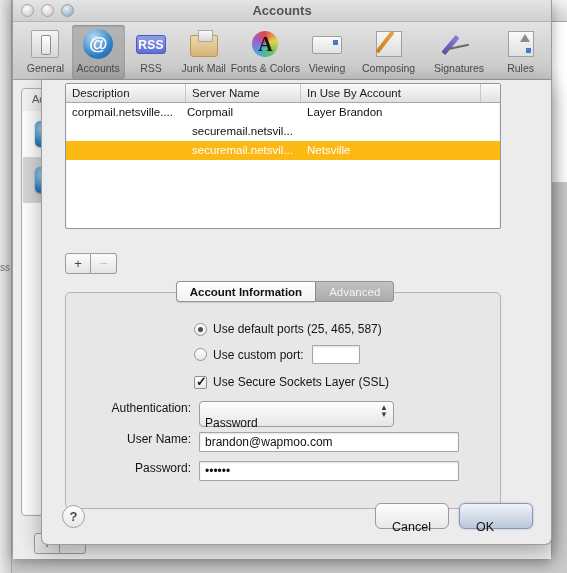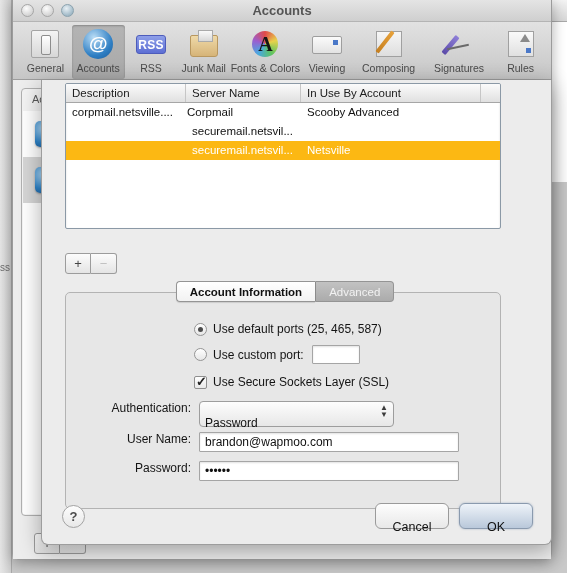--- a/index.html
+++ b/index.html
@@ -393,21 +393,21 @@
     position: absolute; right: 5px; top: 2px;
     font-size: 8px; line-height: 7px; color: #3c3c3c; text-align: center;
   }
 
   
   .btn {
     height: 25px; min-width: 74px; padding: 12px 16px;
     border: 1px solid #9a9a9a; border-radius: 6px;
     background: linear-gradient(to bottom,#fdfdfd,#e8e8e8);
     font-size: 12.5px; color: #111;
-    line-height: 23px; text-align: center;
+    line-height: 23px; text-align: left;
   }
   .btn.default {
     background: linear-gradient(to bottom,#eef3f9,#b9c8da);
     border-color: #8a9aae;
     box-shadow: 0 0 2px rgba(90,120,160,.5);
   }
   .sheet-help {
     position: absolute; left: 20px; bottom: 16px;
     width: 23px; height: 23px; border-radius: 50%;
     border: 1px solid #a3a3a3;
@@ -565,21 +565,21 @@
     <div class="tbl-head">
       <div class="th c1">Description</div>
       <div class="th c2">Server Name</div>
       <div class="th c3">In Use By Account</div>
       <div class="th c4"></div>
     </div>
 
     <div class="tbl-row">
       <div class="td c2">corpmail.netsville....</div>
       <div class="td c1">Corpmail</div>
-      <div class="td c3">Scooby Advanced</div>
+      <div class="td c3">Layer Brandon</div>
       <div class="td c4"></div>
     </div>
 
     <div class="tbl-row">
       <div class="td c1"></div>
       <div class="td c2">securemail.netsvil...</div>
       <div class="td c3"></div>
       <div class="td c4"></div>
     </div>
 

